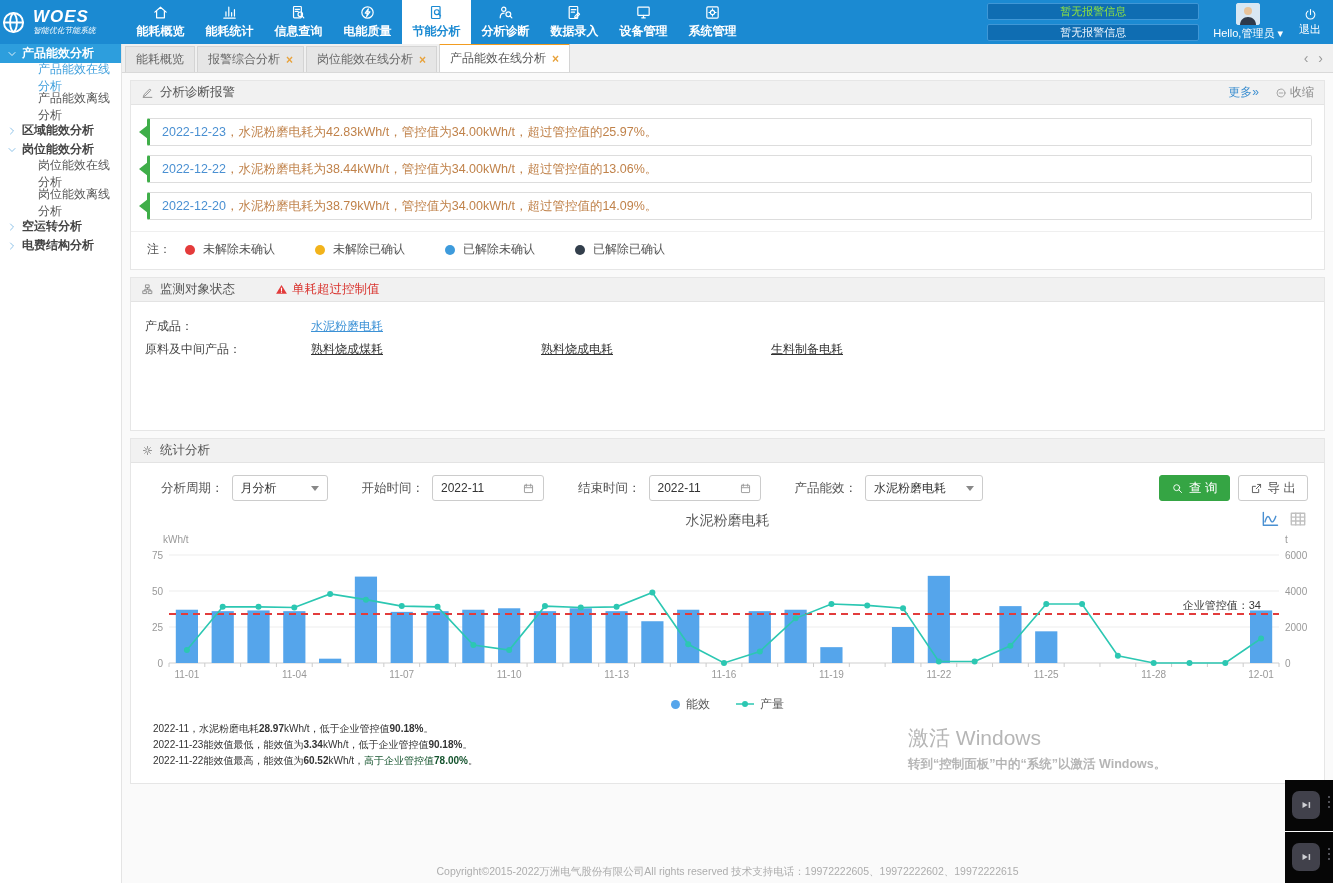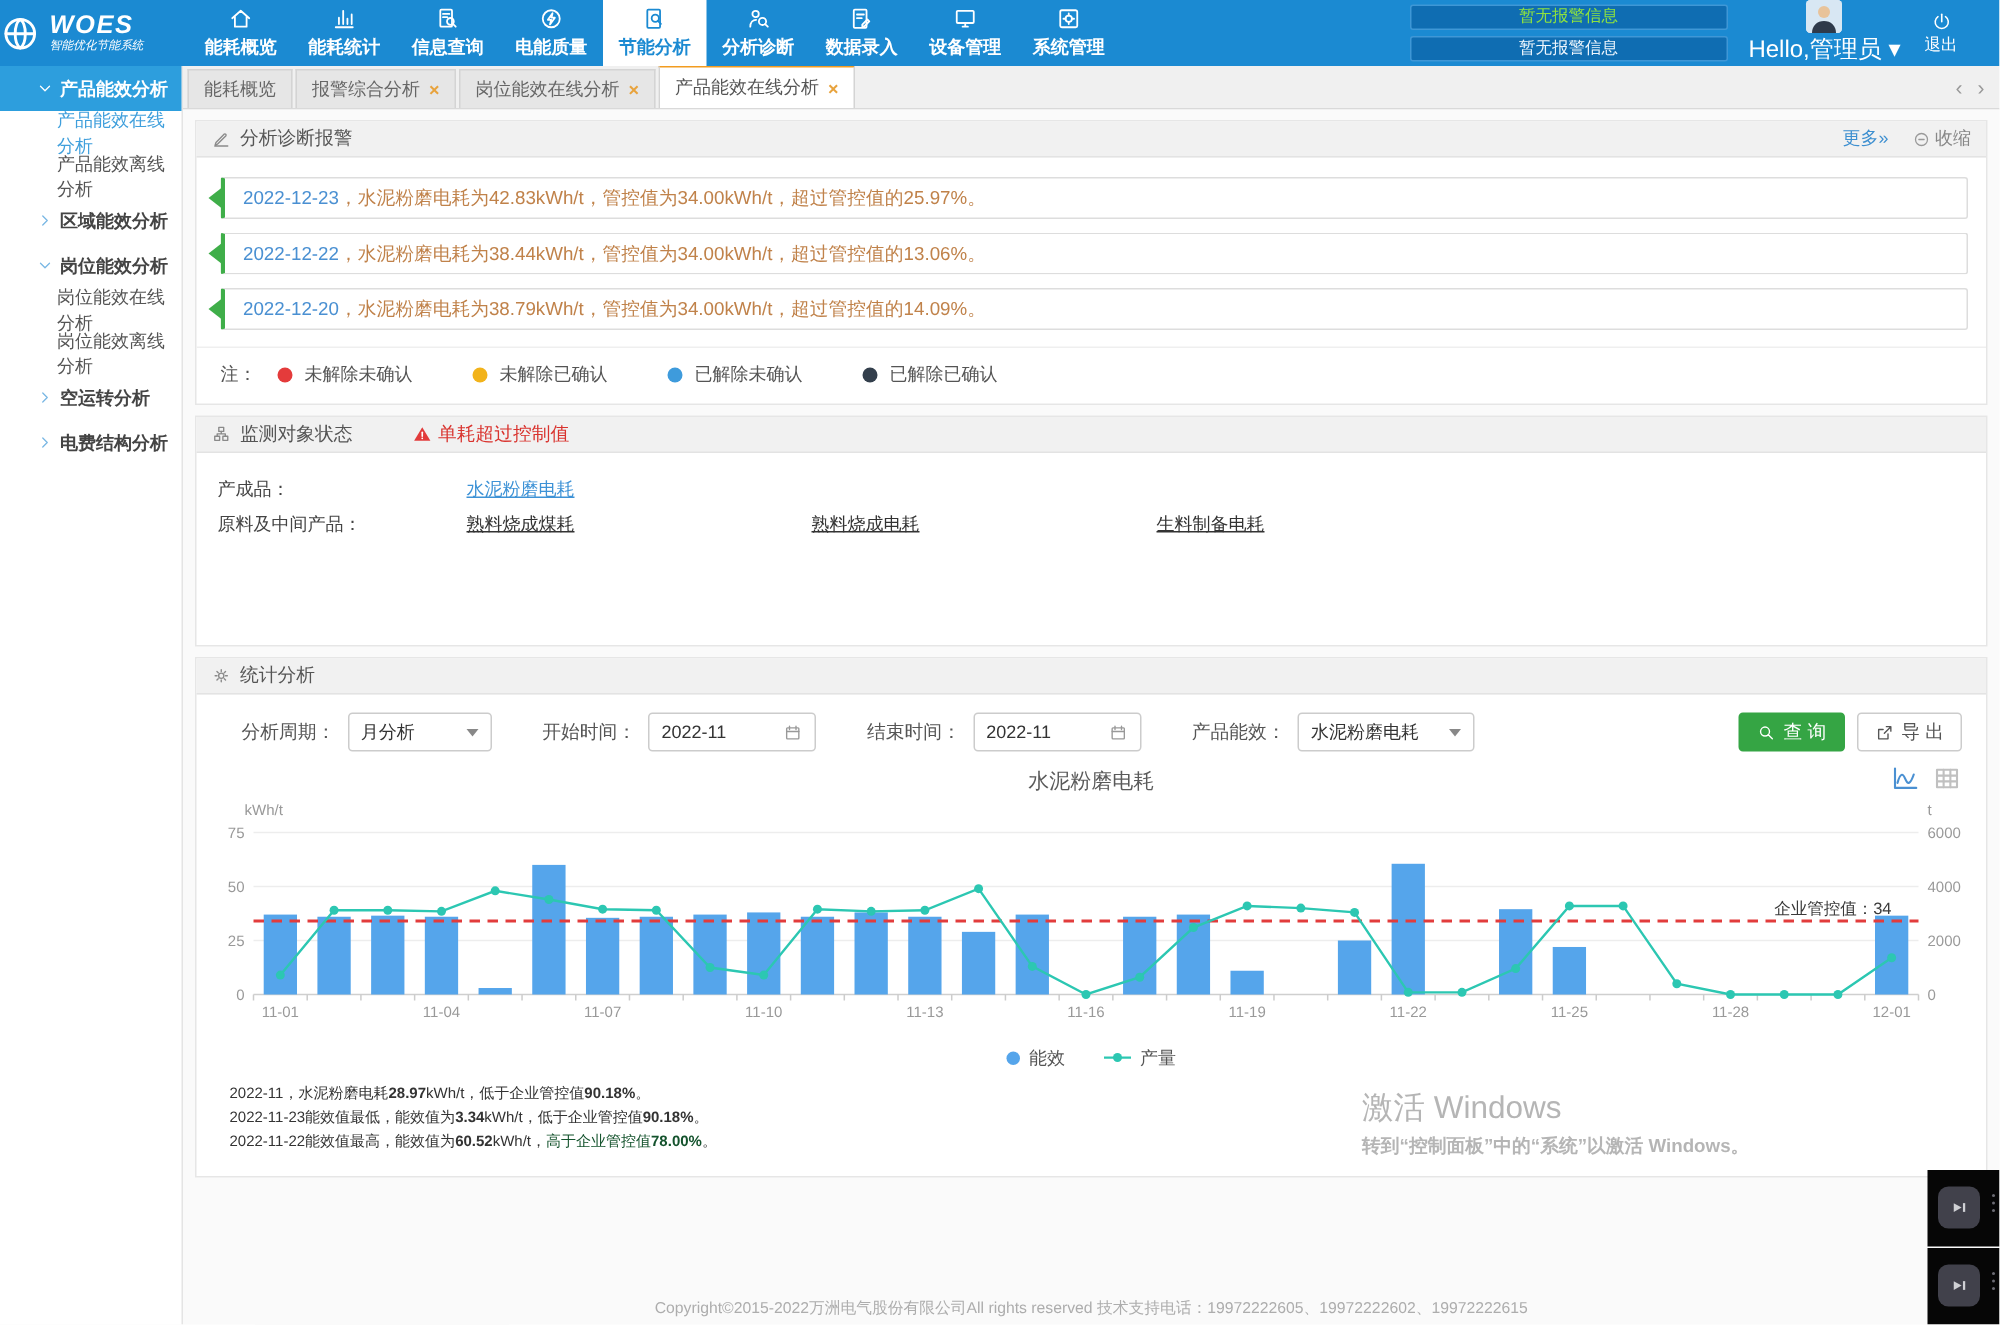--- a/index.html
+++ b/index.html
@@ -12,34 +12,34 @@
   .logo { display:flex; align-items:center; padding:0 10px 0 0; min-width:126px; color:#fff;}
   .logo-icon svg{ width:27px; height:27px;}
   .logo-text{ margin-left:6px; font-style:italic;}
   .logo-title{ font-size:17px; font-weight:bold; letter-spacing:1px; line-height:17px;}
   .logo-sub{ font-size:8.5px; transform:scale(.92); transform-origin:left; white-space:nowrap;}
   .top-nav{ display:flex; align-items:stretch;}
   .nav-item{ width:69px; display:flex; flex-direction:column; align-items:center; justify-content:center; gap:2px; color:#fff; cursor:pointer;}
   .nav-item .ico svg{ width:17px; height:17px;}
   .nav-item span.nav-lbl{ font-size:12px; font-weight:bold; white-space:nowrap;}
   .nav-item.active{ background:#fff; color:#1b8ad2;}
-  .header-right{ margin-left:auto; display:flex; align-items:center; padding-right:24px;}
+  .header-right{ margin-left:auto; display:flex; align-items:center; padding-right:8px;}
   .banners{ display:flex; flex-direction:column; gap:4px; width:212px; margin-right:14px;}
   .banner{ height:17px; background:#0f6db2; border:1px solid #3f97d6; border-radius:2px; font-size:11px; text-align:center; line-height:15px; overflow:hidden;}
   .banner.b1{ color:#8fe23f;}
   .banner.b2{ color:#eef6fd;}
   .user{ display:flex; flex-direction:column; align-items:center; color:#fff; margin-right:16px; cursor:pointer;}
   .avatar{ width:24px; height:22px; border-radius:3px; overflow:hidden; background:#dceaf6; display:block;}
-  .greet{ font-size:16px; white-space:nowrap; margin-top:1px;}
+  .greet{ font-size:11px; white-space:nowrap; margin-top:1px;}
   .logout{ display:flex; flex-direction:column; align-items:center; color:#fff; font-size:11px; cursor:pointer; padding-right:4px;}
   .logout .ico svg{ width:15px; height:15px;}
 
   
   .sidebar{ position:absolute; left:0; top:44px; width:122px; bottom:0; background:#fff; border-right:1px solid #e4e4e4;}
-  .side-item{ display:flex; align-items:center; height:30px; font-size:12px; color:#444; cursor:pointer; padding-left:24px;}
+  .side-item{ display:flex; align-items:center; height:19px; font-size:12px; color:#444; cursor:pointer; padding-left:6px;}
   .side-item .chev{ width:12px; height:12px; margin-right:4px; color:#79b7e4; flex:none;}
   .side-item .chev svg{ width:12px; height:12px;}
   .side-item.lvl0{ font-weight:bold;}
   .side-item.lvl1{ padding-left:38px; height:29px; font-weight:normal; color:#555;}
   .side-item.active{ background:#2d9edd; color:#fff;}
   .side-item.active .chev{ color:#fff;}
   .side-item.selected{ color:#3f9fdc;}
 
   
   .tabbar{ position:absolute; left:122px; top:44px; right:0; height:29px; background:#f0f0f0; border-bottom:1px solid #d9d9d9; display:flex; align-items:flex-end;}

